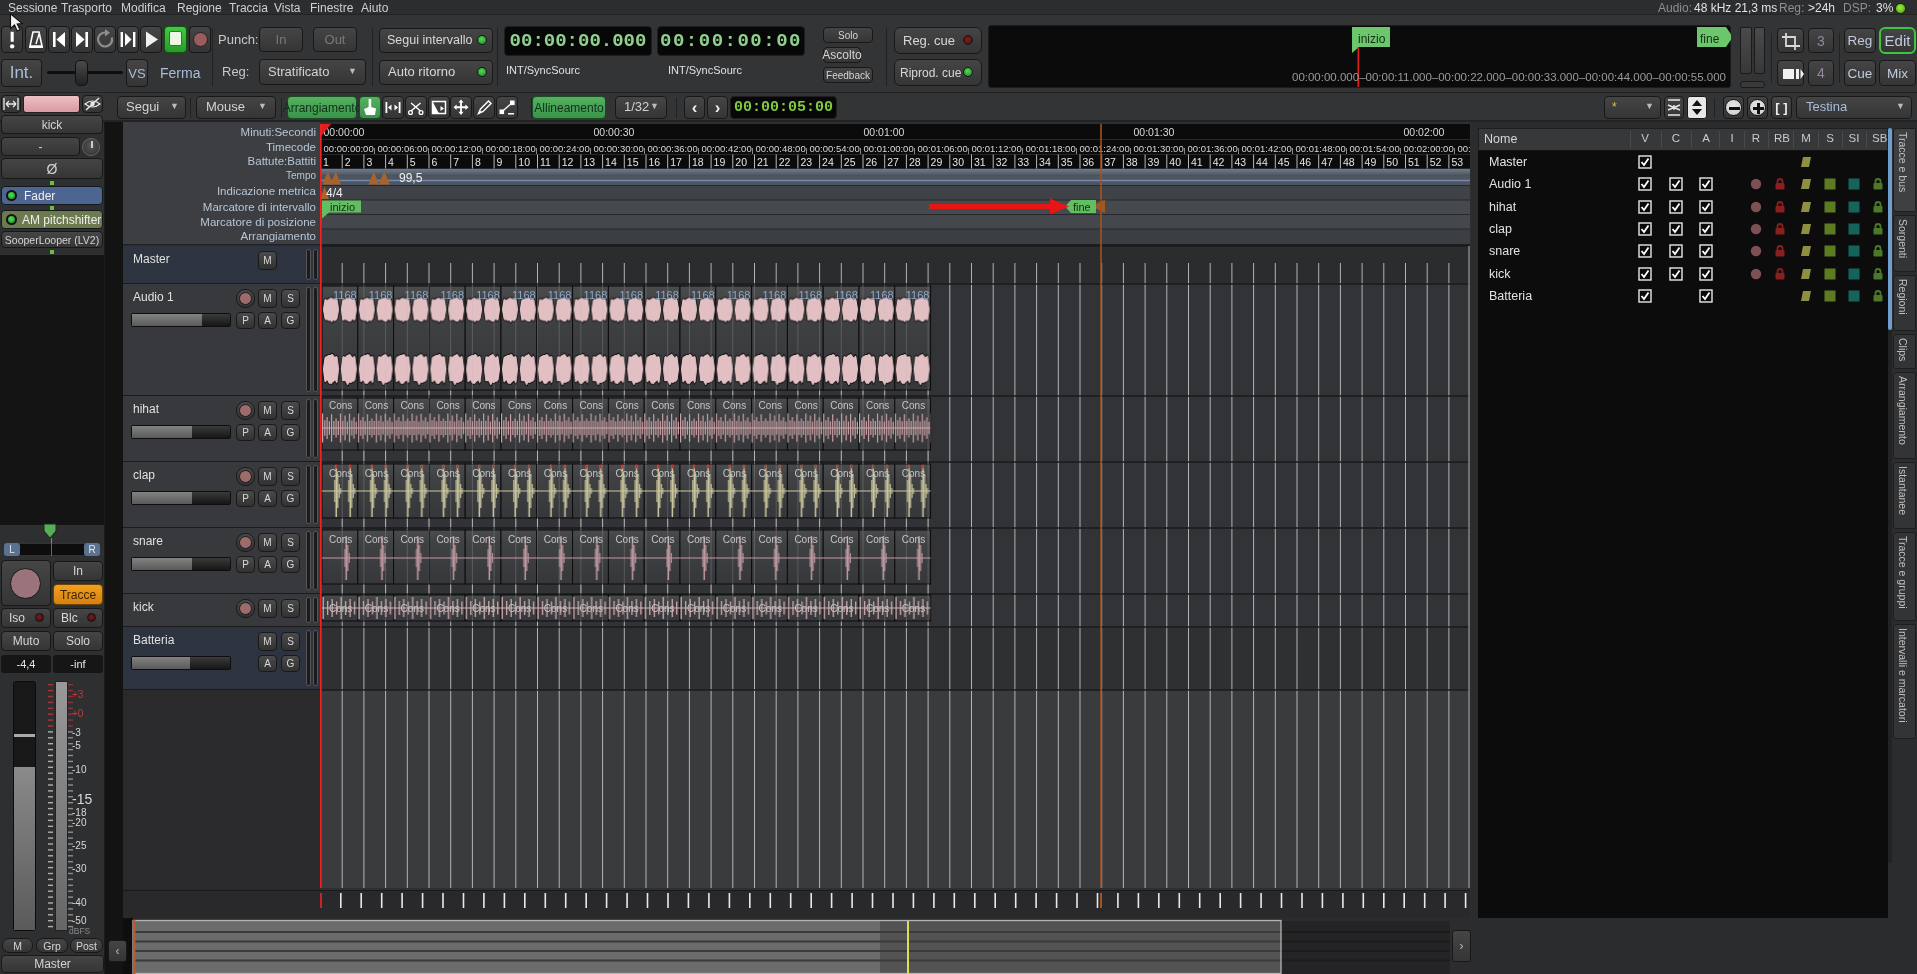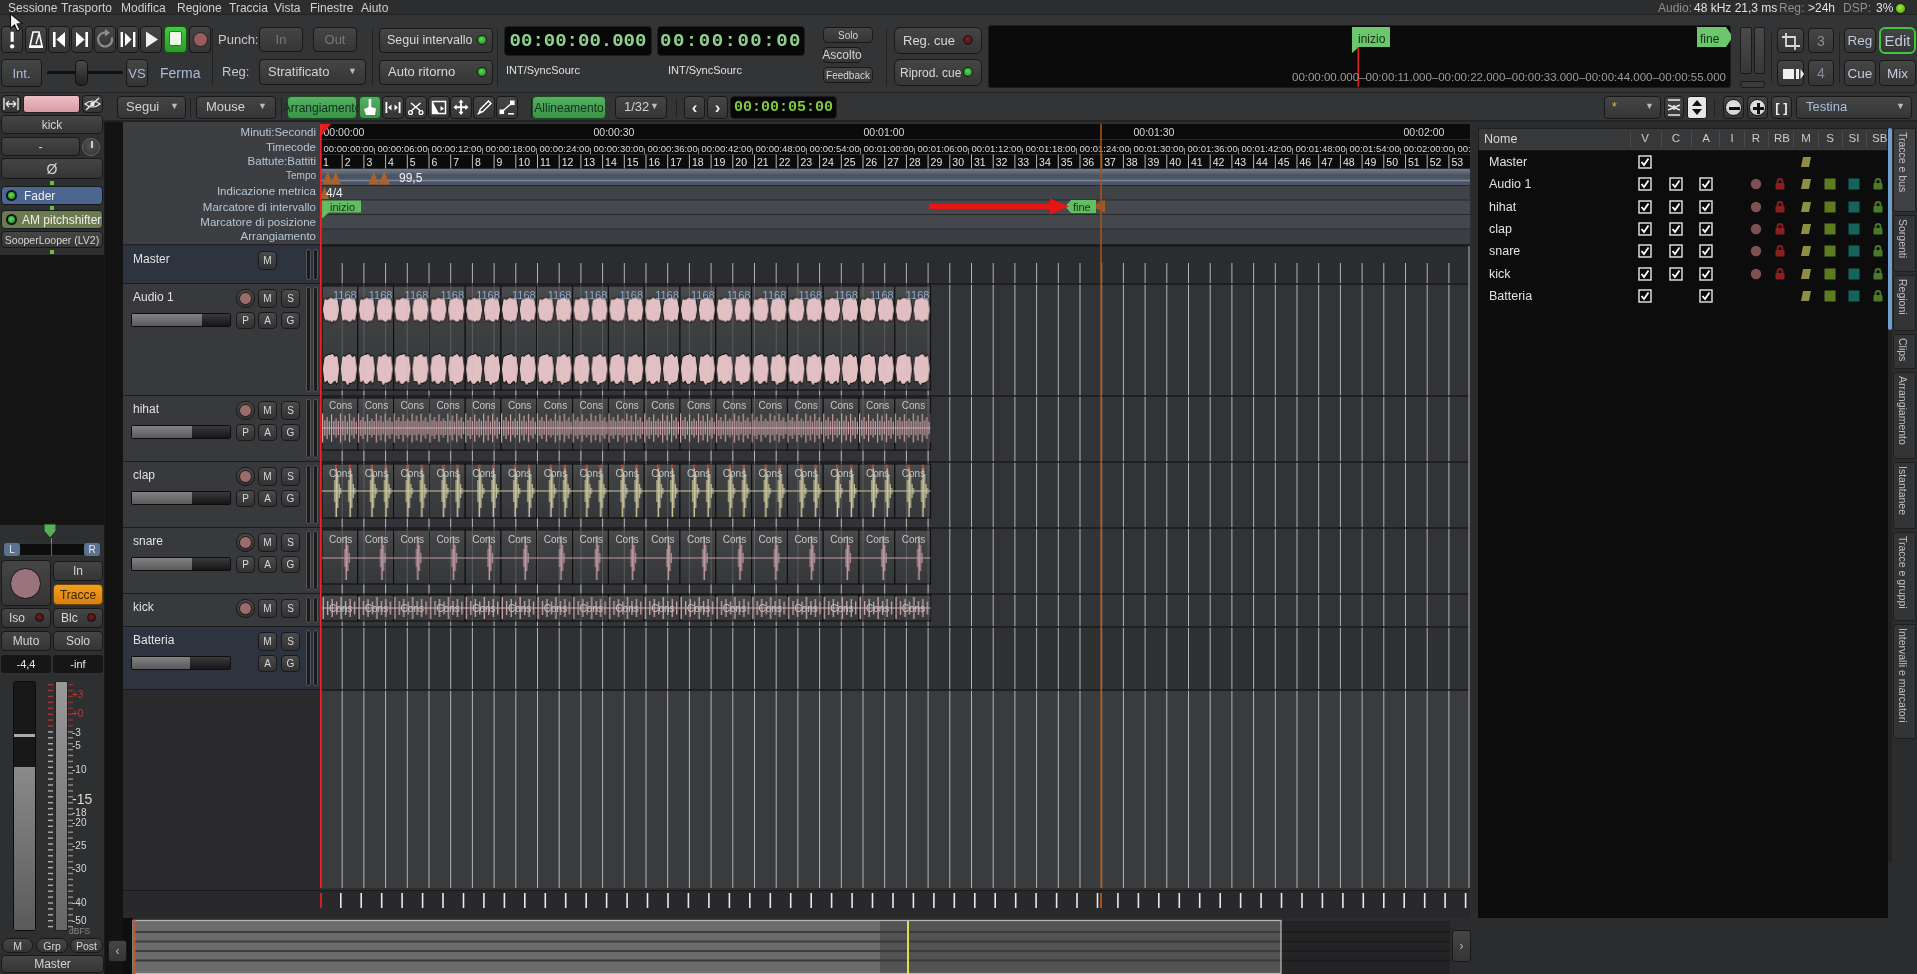--- a/index.html
+++ b/index.html
@@ -57,21 +57,21 @@
     <rect x="3.6" y="6" width="2.4" height="15" fill="#fff"></rect>
     <rect x="16" y="6" width="2.4" height="15" fill="#fff"></rect>
     <path d="M8,7 L8,20 L14.5,13.5 Z" fill="#fff"></path>
   </svg>
 <svg style="position:absolute;left:140px;top:26px" width="22" height="27" viewBox="0 0 22 27">
     <path d="M6,5.5 L6,21.5 L18,13.5 Z" fill="#f0f0f0"></path>
   </svg>
 <div style="position:absolute;left:189px;top:26px;width:22px;height:27px;background:linear-gradient(#454545,#353535);border:1px solid #181818;border-radius:4px;color:#d4d4d4;box-sizing:border-box;display:flex;align-items:center;justify-content:center;">
     <span style="display:block;width:15px;height:15px;border-radius:50%;background:#9a5c5c;border:1px solid #222"></span>
   </div>
-<div style="position:absolute;left:1px;top:59px;width:41px;height:28px;background:linear-gradient(#454545,#353535);border:1px solid #181818;border-radius:4px;color:#d4d4d4;box-sizing:border-box;display:flex;align-items:center;justify-content:center;font-size:13px;color:#a8bede">Int.</div>
+<div style="position:absolute;left:1px;top:59px;width:41px;height:28px;background:linear-gradient(#454545,#353535);border:1px solid #181818;border-radius:4px;color:#d4d4d4;box-sizing:border-box;display:flex;align-items:center;justify-content:center;font-size:17px;color:#a8bede">Int.</div>
 <div style="position:absolute;left:47px;top:71px;width:76px;height:3px;background:#0f0f0f;border-radius:2px"></div>
 <div style="position:absolute;left:75px;top:60px;width:13px;height:26px;background:linear-gradient(#4a4a4a,#222);border:1px solid #111;border-radius:5px"></div>
 <div style="position:absolute;left:126px;top:59px;width:22px;height:28px;background:linear-gradient(#454545,#353535);border:1px solid #181818;border-radius:4px;color:#d4d4d4;box-sizing:border-box;display:flex;align-items:center;justify-content:center;font-size:13px;color:#a8bede">VS</div>
 <div class="t" style="left:160px;top:65px;font-size:14px;color:#a8bede">Ferma</div>
 <div style="position:absolute;left:212px;top:28px;width:1px;height:58px;background:#222"></div>
 <div class="t" style="left:218px;top:32px;font-size:13px;color:#c8c8c8">Punch:</div>
 <div style="position:absolute;left:259px;top:27px;width:44px;height:25px;background:linear-gradient(#454545,#353535);border:1px solid #181818;border-radius:4px;color:#d4d4d4;box-sizing:border-box;display:flex;align-items:center;justify-content:center;font-size:13px;color:#787878">In</div>
 <div style="position:absolute;left:313px;top:27px;width:44px;height:25px;background:linear-gradient(#454545,#353535);border:1px solid #181818;border-radius:4px;color:#d4d4d4;box-sizing:border-box;display:flex;align-items:center;justify-content:center;font-size:13px;color:#787878">Out</div>
 <div class="t" style="left:222px;top:64px;font-size:13px;color:#c8c8c8">Reg:</div>
 <div style="position:absolute;left:259px;top:59px;width:107px;height:26px;background:linear-gradient(#454545,#353535);border:1px solid #181818;border-radius:4px;color:#d4d4d4;box-sizing:border-box;"></div>

